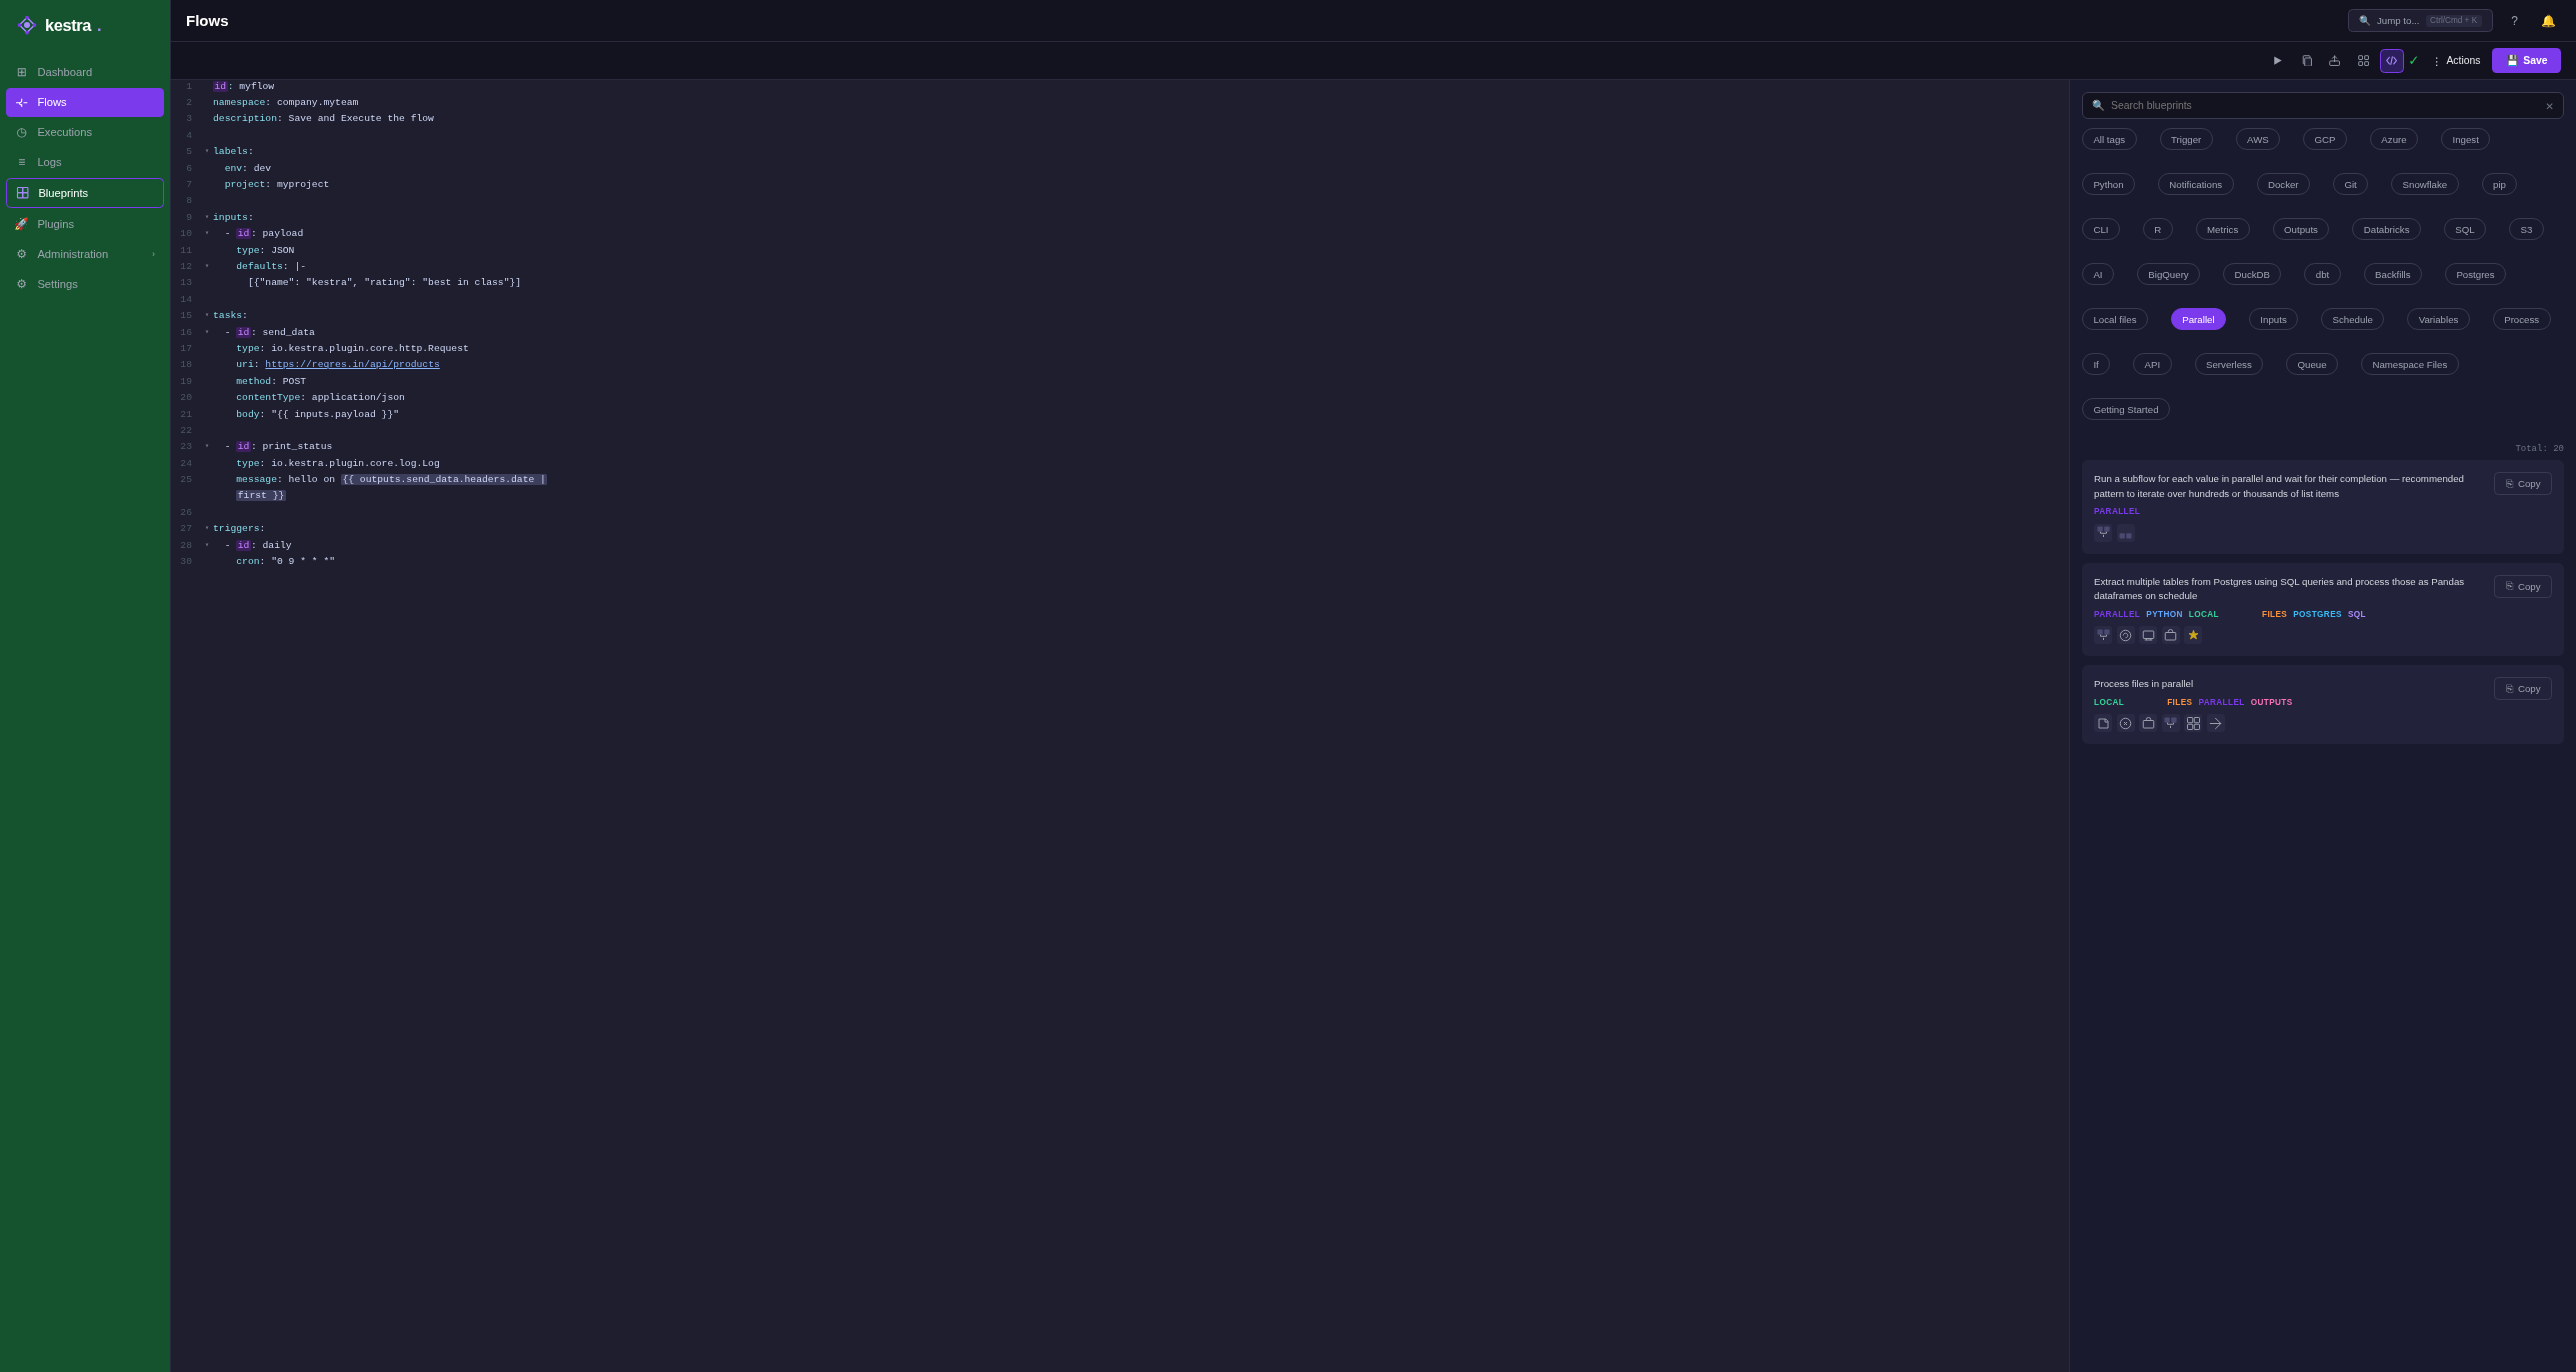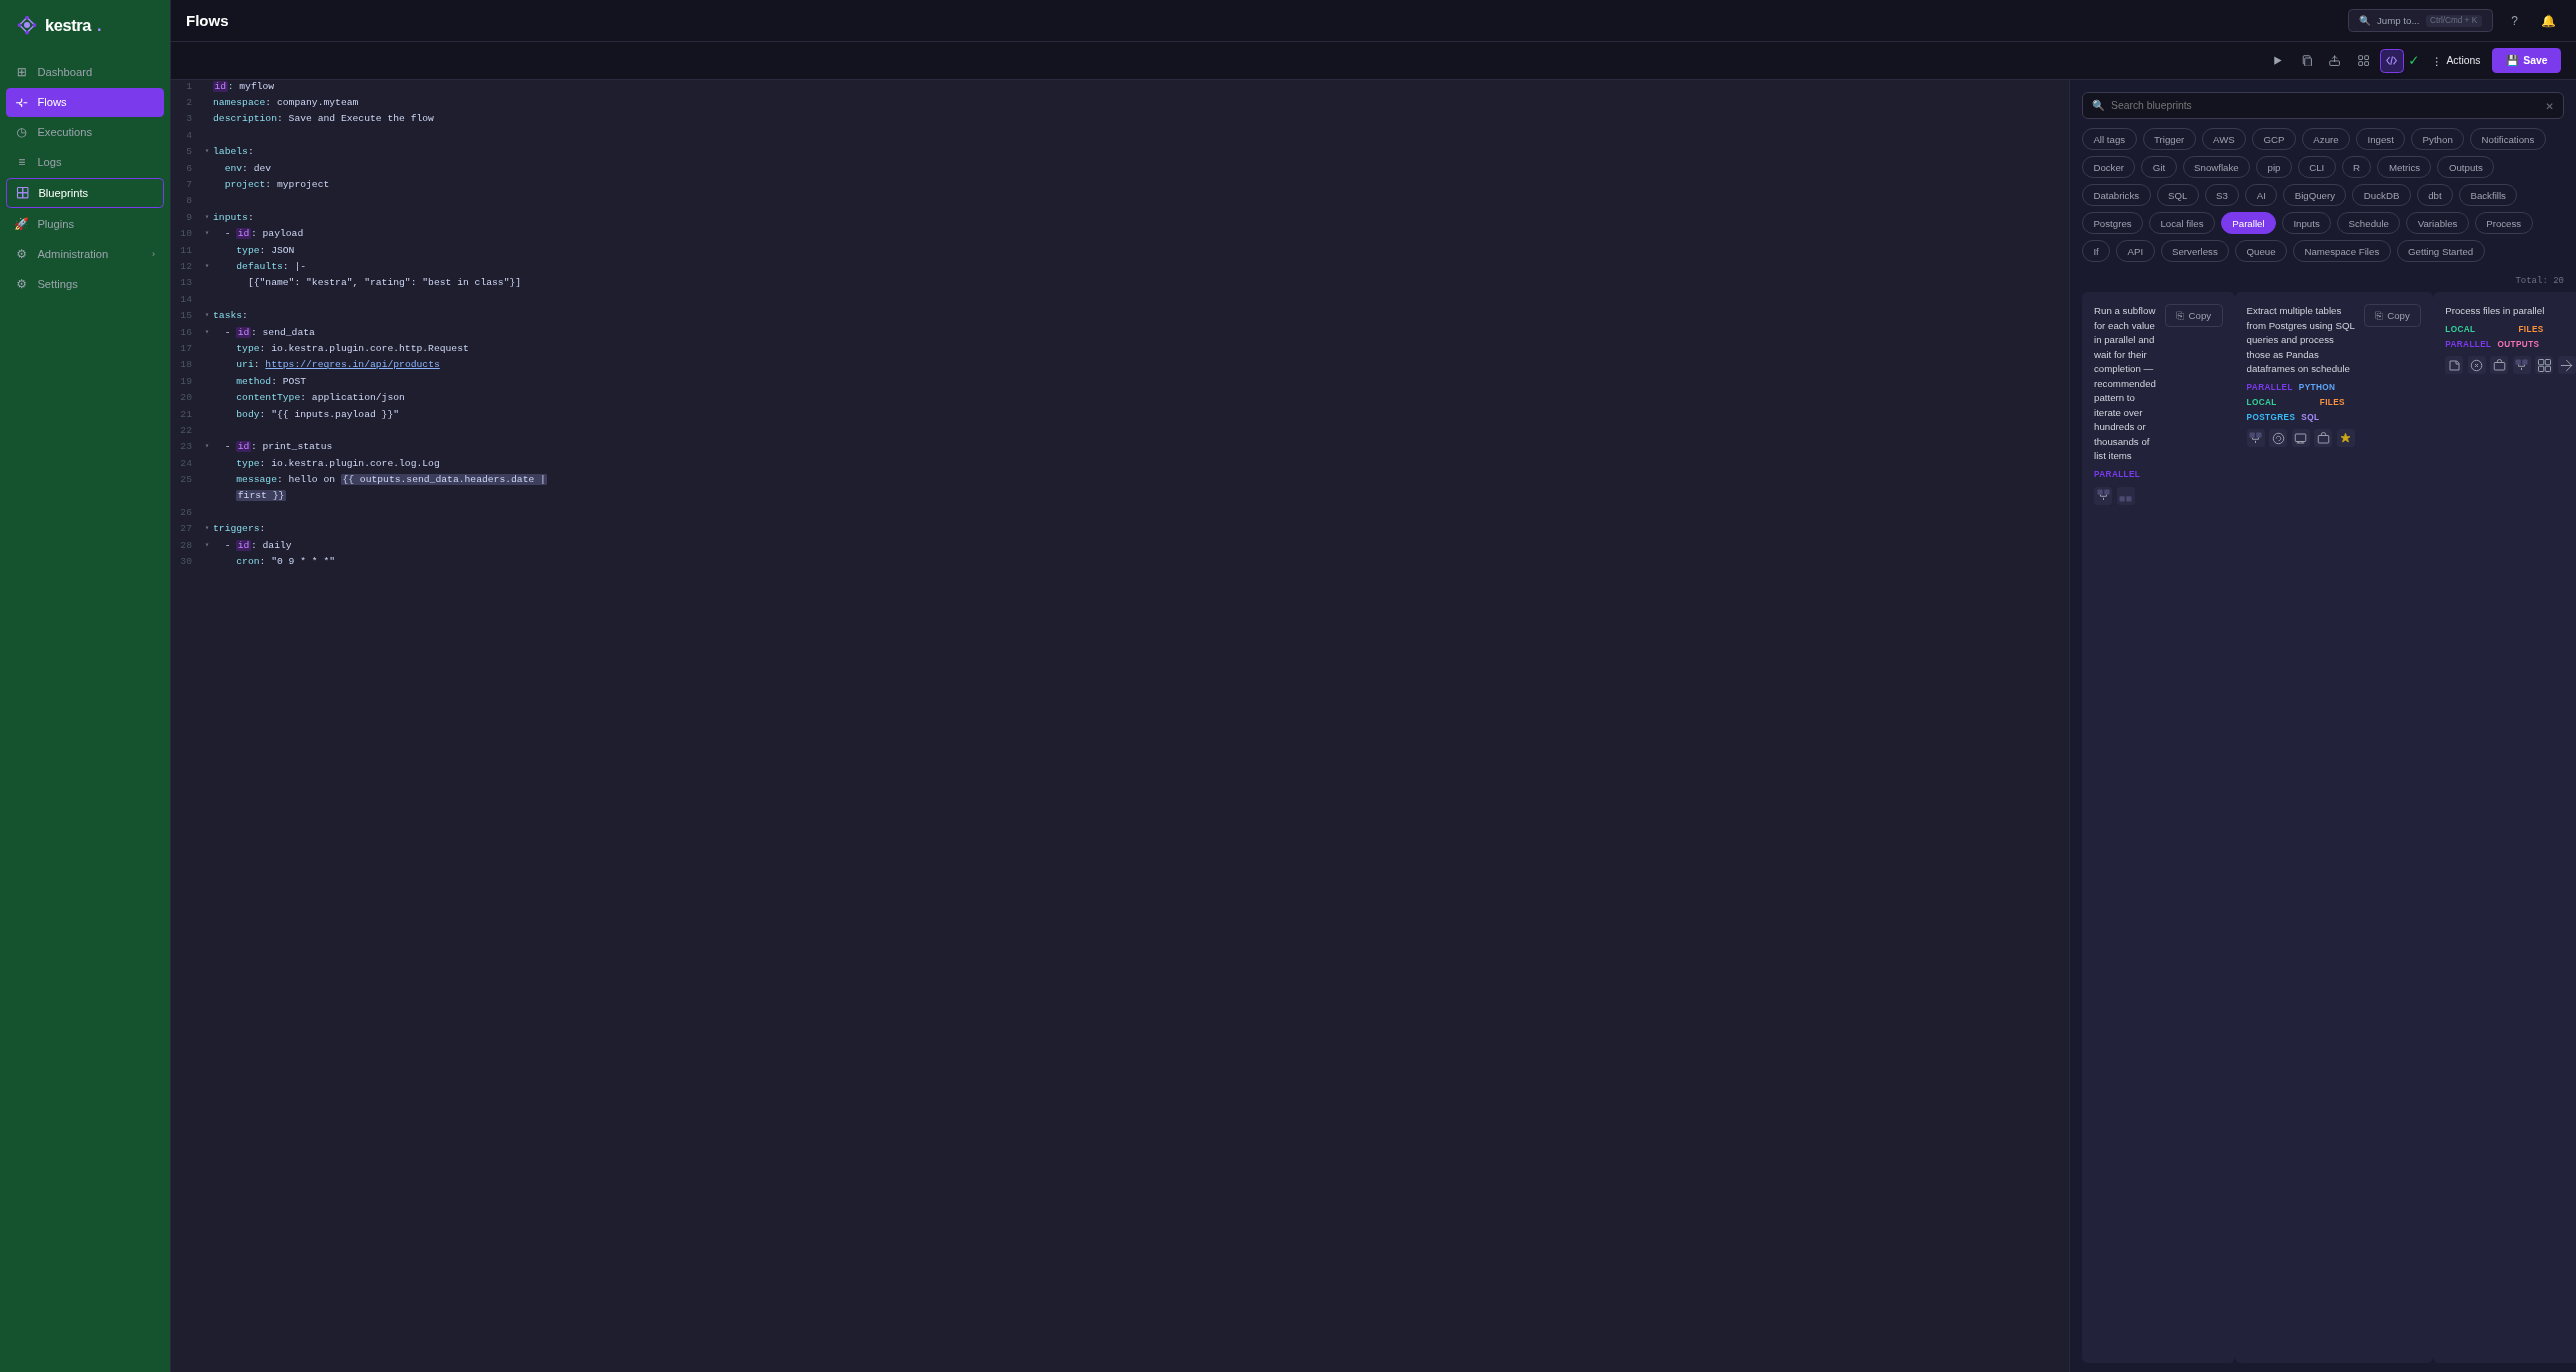--- a/index.html
+++ b/index.html
@@ -280,22 +280,22 @@
       font-size: 10.4px;
       outline: none;
     }
     .search-icon { color: #6b7280; font-size: 10.4px; }
 
     
     .tags-area {
       padding: 0 12px;
       display: flex;
       flex-wrap: wrap;
-      gap: 6px;
-      margin-bottom: 8px;
+      gap: 23px;
+      margin-bottom: 18px;
     }
     .tag {
       padding: 4.5px 10.4px;
       border-radius: 15px;
       border: 0.7px solid #3a3a50;
       background: transparent;
       color: #9ca3af;
       font-size: 9.7px;
       cursor: pointer;
       white-space: nowrap;
@@ -312,21 +312,21 @@
       font-size: 9px;
       color: #6b7280;
       text-align: right;
       font-family: Liberation Mono, monospace;
     }
     .results-list {
       flex: 1;
       overflow-y: auto;
       padding: 0 12px;
       display: flex;
-      flex-direction: row;
+      flex-direction: column;
       gap: 0;
     }
     .blueprint-card {
       background: #22223a;
       border-radius: 6px;
       padding: 12px;
       margin-bottom: 9px;
       display: flex;
       align-items: flex-start;
       gap: 9px;

